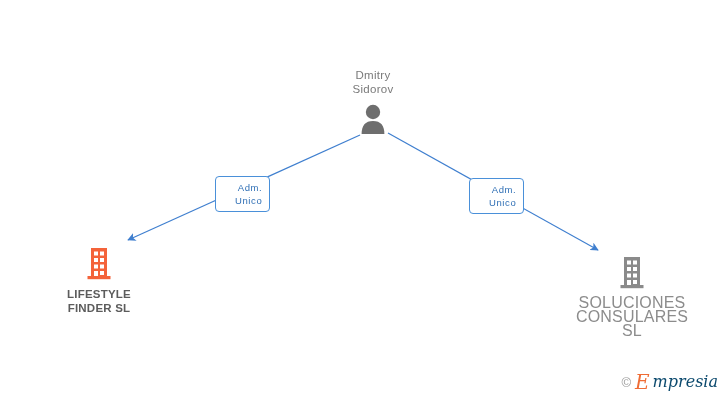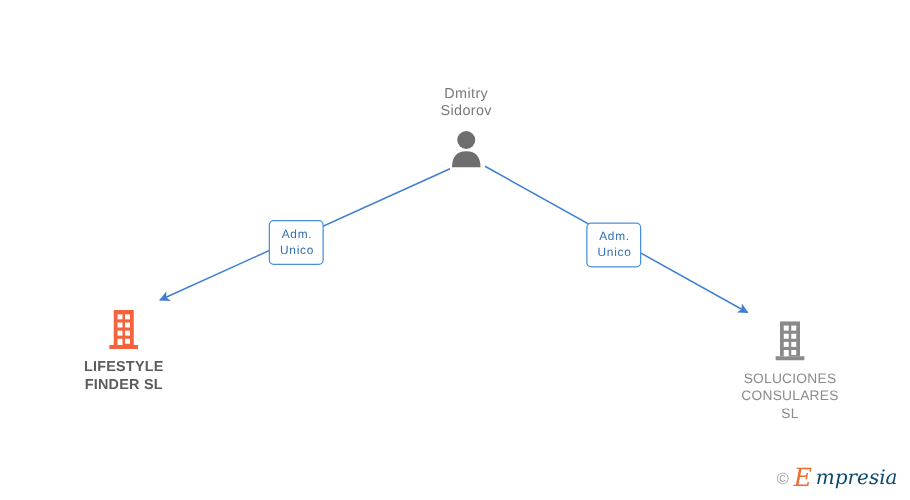--- a/index.html
+++ b/index.html
@@ -55,21 +55,21 @@
     text-align: center;
   }
   .company-icon {
     height: 34px;
     display: flex;
     align-items: flex-end;
     justify-content: center;
   }
   .company-label {
     margin-top: 7px;
-    font-size: 11px;
+    font-size: 16px;
     line-height: 14px;
     letter-spacing: 0.2px;
     white-space: pre-line;
   }
   .company-label.primary {
     color: #5c5c5c;
     font-weight: bold;
     font-size: 11.5px;
   }
   .company-label.secondary {
@@ -83,23 +83,23 @@
   .edge-label {
     position: absolute;
     box-sizing: border-box;
     border: 1px solid #4a90d9;
     border-radius: 4px;
     background: #ffffff;
     color: #2f6fb5;
     font-size: 9.5px;
     line-height: 13px;
     letter-spacing: 0.6px;
-    padding: 4px 7px 4px 8px;
+    padding: 4px 7px 4px 19px;
     white-space: pre-line;
-    text-align: center;
+    text-align: right;
   }
   #edge-label-left { left: 215px; top: 176px; }
   #edge-label-right { left: 469px; top: 178px; }
 
   
   #watermark {
     position: absolute;
     right: 10px;
     bottom: 8px;
     display: flex;

